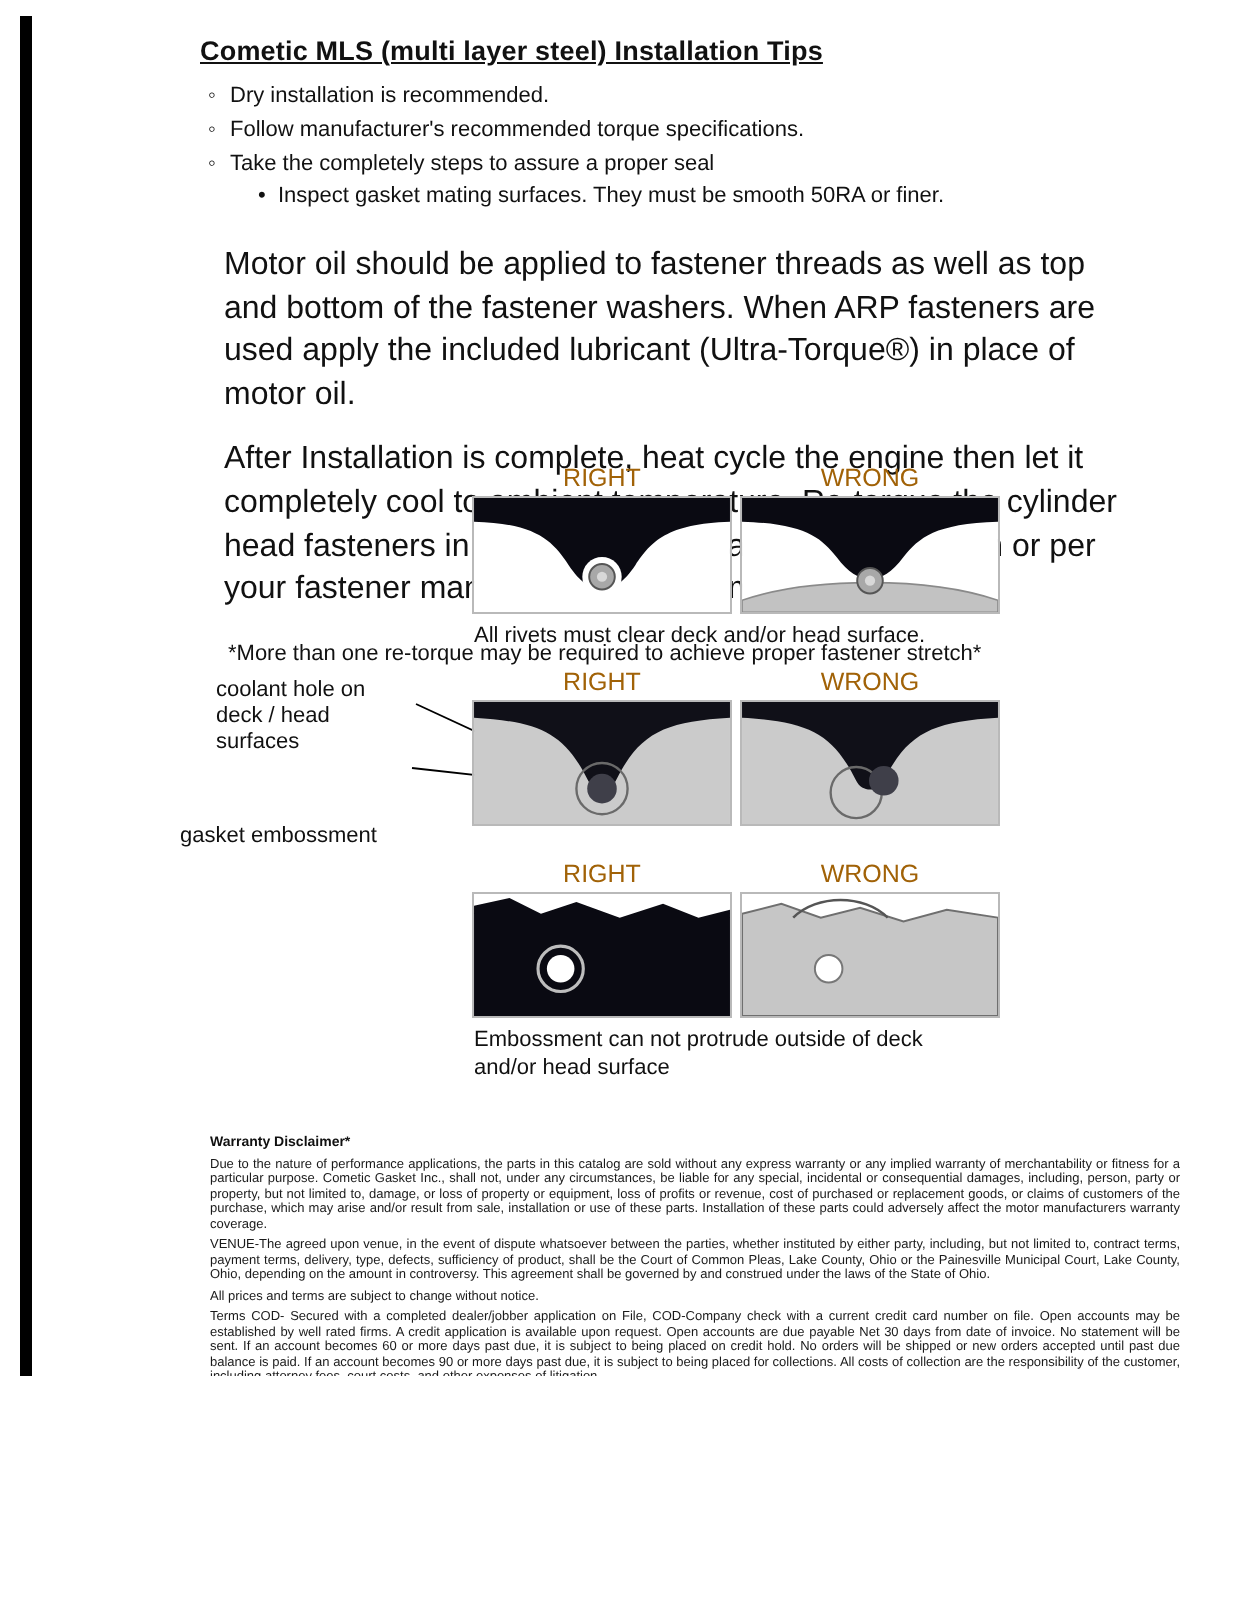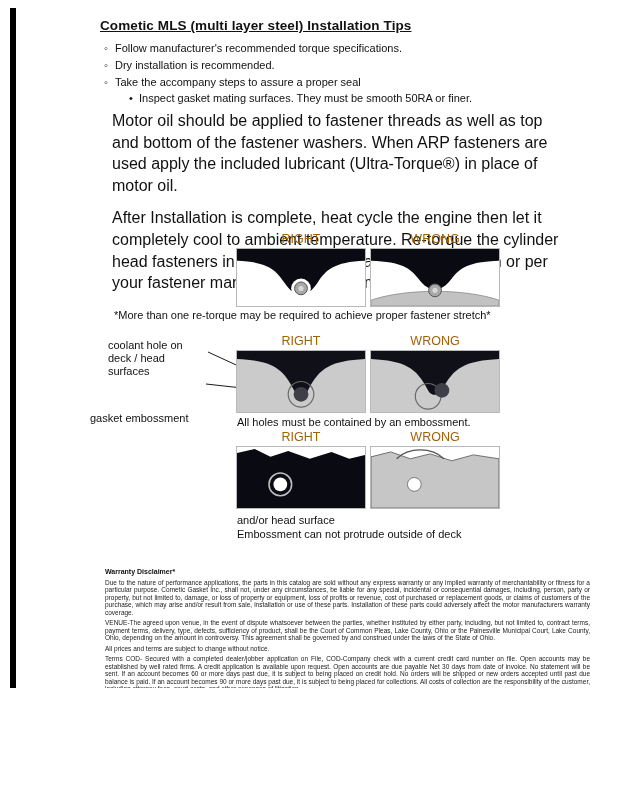--- a/index.html
+++ b/index.html
@@ -7,21 +7,21 @@
   body { font-family:"Liberation Sans","DejaVu Sans",sans-serif; color:#111; }
   .page { position:relative; width:618px; height:688px; background:#fff; overflow:hidden; margin:0 auto; }
   .left-bar { position:absolute; left:10px; top:8px; width:6px; height:758px; background:#000; }
   .bottom-rule { position:absolute; left:0; top:792px; width:618px; height:4px; background:#000; }
 
   .content { position:absolute; left:100px; top:18px; width:478px; }
   .title { font-size:13.5px; font-weight:bold; text-decoration:underline; margin-bottom:9px; letter-spacing:0.1px; }
   .bullets { list-style:none; font-size:11px; margin-left:4px; }
   .bullets > li { position:relative; padding-left:11px; margin-bottom:3px; line-height:1.25; }
   .bullets > li::before { content:"\25E6"; position:absolute; left:0; top:0; }
-  .sub-bullets { list-style:none; margin:3px 0 4px 14px; }
+  .sub-bullets { list-style:none; margin:3px 0 16px 14px; }
   .sub-bullets > li { position:relative; padding-left:10px; margin-bottom:2px; }
   .sub-bullets > li::before { content:"\2022"; position:absolute; left:0; top:0; }
   .section-heading { font-size:11.5px; font-weight:bold; margin:17px 0 9px 12px; }
   .para { font-size:16px; line-height:1.35; margin:0 0 11px 12px; width:452px; }
   .note { font-size:11px; margin:15px 0 0 14px; }
 
   .diagrams { position:absolute; left:0; top:232px; width:618px; height:322px; }
   .abs { position:absolute; }
   .panel-label { font-size:12.5px; width:130px; text-align:center; color:#a16207; }
   .panel { width:130px; }
@@ -40,24 +40,24 @@
 <body>
 
 <div class="page">
 
   <div class="left-bar"></div>
 
   <div class="content">
     <h1 class="title">Cometic MLS (multi layer steel) Installation Tips</h1>
 
     <ul class="bullets">
+      <li><span>Dry installation is recommended.</span></li>
       <li><span>Follow manufacturer's recommended torque specifications.</span></li>
-      <li><span>Dry installation is recommended.</span></li>
       <li>
-        <span>Take the accompany steps to assure a proper seal</span>
+        <span>Take the completely steps to assure a proper seal</span>
         <ul class="sub-bullets">
           <li><span>Inspect gasket mating surfaces.  They must be smooth 50RA or finer.</span></li>
         </ul>
       </li>
     </ul>
 
     <p class="para">Motor oil should be applied to fastener threads as well as top and bottom of the fastener washers. When ARP fasteners are used apply the included lubricant (Ultra-Torque®) in place of motor oil.</p>
     <p class="para">After Installation is complete, heat cycle the engine then let it completely cool to ambient temperature. Re-torque the cylinder head fasteners in the same pattern as initial installation or per your fastener manufacturer's recommendations.</p>
     <p class="note">*More than one re-torque may be required to achieve proper fastener stretch*</p>
   </div>
@@ -78,20 +78,21 @@
     </div>
     <div class="abs panel" style="left:370px; top:16px;">
       <svg viewBox="0 0 130 58">
         <rect width="130" height="58" fill="#ffffff"></rect>
         <path d="M0,0 H130 V12 C98,13 90,20 82,30 C76,38 71,41 65,41 C59,41 54,38 48,30 C40,20 32,13 0,12 Z" fill="#0a0a12"></path>
         <path d="M0,52 C35,40 95,40 130,52 V58 H0 Z" fill="#c2c2c2" stroke="#8a8a8a" stroke-width="0.8"></path>
         <circle cx="65" cy="42" r="6.5" fill="#a8a8a8" stroke="#555" stroke-width="1"></circle>
         <circle cx="65" cy="42" r="2.6" fill="#d8d8d8"></circle>
       </svg>
     </div>
+    <div class="abs caption" style="left:237px; top:80px;">All rivets must clear deck and/or head surface.</div>
 
     <div class="abs panel-label" style="left:236px; top:102px;">RIGHT</div>
     <div class="abs panel-label" style="left:370px; top:102px;">WRONG</div>
 
     <div class="abs side-label" style="left:108px; top:107px; width:98px;">
       <div>coolant hole on</div>
       <div>deck / head surfaces</div>
     </div>
     <div class="abs side-label" style="left:90px; top:146px; width:116px;margin-top:34px;">gasket embossment</div>
 
@@ -109,21 +110,20 @@
       </svg>
     </div>
     <div class="abs panel" style="left:370px; top:118px;">
       <svg viewBox="0 0 130 62">
         <rect width="130" height="62" fill="#cbcbcb"></rect>
         <path d="M0,0 H130 V8 C96,10 84,16 72,40 C69,46 61,46 58,40 C46,16 34,10 0,8 Z" fill="#101018"></path>
         <circle cx="58" cy="46" r="13" fill="none" stroke="#6a6a6a" stroke-width="1.2"></circle>
         <circle cx="72" cy="40" r="7.5" fill="#3f3f49"></circle>
       </svg>
     </div>
-    <div class="abs caption" style="left:237px; top:184px;">All holes must be contained by an embossment.</div>
 
     <div class="abs panel-label" style="left:236px; top:198px;">RIGHT</div>
     <div class="abs panel-label" style="left:370px; top:198px;">WRONG</div>
 
     <div class="abs panel" style="left:236px; top:214px;">
       <svg viewBox="0 0 130 62">
         <rect width="130" height="62" fill="#ffffff"></rect>
         <path d="M0,6 L18,2 L34,10 L52,4 L74,12 L96,5 L114,12 L130,8 V62 H0 Z" fill="#0a0a12"></path>
         <circle cx="44" cy="38" r="11.5" fill="none" stroke="#bdbdbd" stroke-width="1.6"></circle>
         <circle cx="44" cy="38" r="7" fill="#ffffff"></circle>
@@ -131,22 +131,22 @@
     </div>
     <div class="abs panel" style="left:370px; top:214px;">
       <svg viewBox="0 0 130 62">
         <rect width="130" height="62" fill="#ffffff"></rect>
         <path d="M0,10 L20,5 L40,12 L60,7 L82,14 L104,8 L130,12 V62 H0 Z" fill="#c6c6c6" stroke="#6f6f6f" stroke-width="1"></path>
         <path d="M26,12 C38,0 62,0 74,12" fill="none" stroke="#555" stroke-width="1.3"></path>
         <circle cx="44" cy="38" r="7" fill="#ffffff" stroke="#777" stroke-width="1"></circle>
       </svg>
     </div>
     <div class="abs caption" style="left:237px; top:282px;">
+      <div>Embossment can not protrude outside of deck</div>
       <div>and/or head surface</div>
-      <div>Embossment can not protrude outside of deck</div>
     </div>
   </div>
 
   <div class="warranty">
     <h2>Warranty Disclaimer*</h2>
     <p>Due to the nature of performance applications, the parts in this catalog are sold without any express warranty or any implied warranty of merchantability or fitness for a particular purpose.  Cometic Gasket Inc., shall not, under any circumstances, be liable for any special, incidental or consequential damages, including, person, party or property, but not limited to, damage, or loss of property or equipment, loss of profits or revenue, cost of purchased or replacement goods, or claims of customers of the purchase, which may arise and/or result from sale, installation or use of these parts.  Installation of these parts could adversely affect the motor manufacturers warranty coverage.</p>
     <p>VENUE-The agreed upon venue, in the event of dispute whatsoever between the parties, whether instituted by either party, including, but not limited to, contract terms, payment terms, delivery, type, defects, sufficiency of product, shall be the Court of Common Pleas, Lake County, Ohio or the Painesville Municipal Court, Lake County, Ohio, depending on the amount in controversy. This agreement shall be governed by and construed under the laws of the State of Ohio.</p>
     <p>All prices and terms are subject to change without notice.</p>
     <p>Terms COD- Secured with a completed dealer/jobber application on File, COD-Company check with a current credit card number on file.  Open accounts may be established by well rated firms.  A credit application is available upon request.  Open accounts are due payable Net 30 days from date of invoice.  No statement will be sent.  If an account becomes 60 or more days past due, it is subject to being placed on credit hold.  No orders will be shipped or new orders accepted until past due balance is paid.  If an account becomes 90 or more days past due, it is subject to being placed for collections.  All costs of collection are the responsibility of the customer, including attorney fees, court costs, and other expenses of litigation.</p>
     <p>Returns- Authorized (RGA) must be obtained in advance on all returns.  A packing slip or invoice number must accompany the merchandise.  No returns after 30 days from invoice date.  All returns are subject to a 25% restocking charge.  All custom designed and custom manufactured gaskets are non-returnable.</p>

